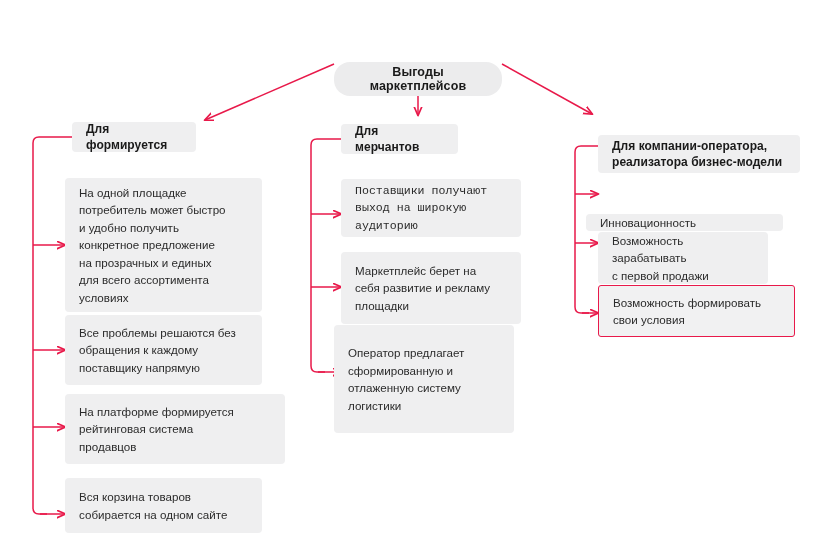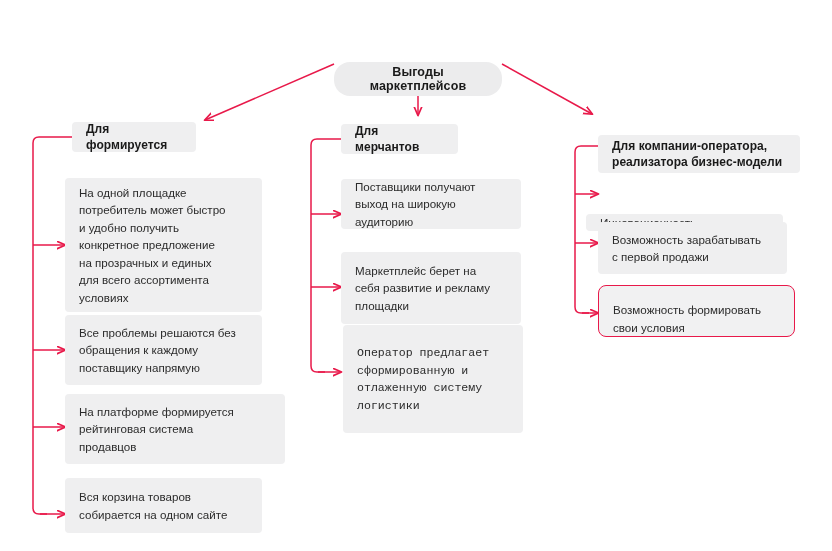--- a/index.html
+++ b/index.html
@@ -59,22 +59,21 @@
   }
   .node.leaf .txt {
     font-weight: normal;
     font-size: 11.6px;
     line-height: 17.5px;
     color: #2b2b2b;
   }
   .node.leaf.highlight {
     background: #f1f1f2;
     border: 1.4px solid #e8194a;
-    border-radius: 8px;
-    align-items: flex-end;
+    border-radius: 3px;
   }
   .pad-h { padding: 0 14px; }
   .pad-l { padding: 0 13px 0 14px; }
 </style>
 </head>
 <body>
 
 <div id="canvas">
 
   <svg id="connectors" viewBox="0 0 832 551">
@@ -151,49 +150,49 @@
 
   <div class="node leaf pad-l" style="left:65px; top:478px; width:197px; height:55px;">
     <span class="txt">Вся корзина товаров
 собирается на одном сайте</span>
   </div>
 
   <div class="node header pad-h" style="left:341px; top:124px; width:117px; height:30px;">
     <span class="txt">Для мерчантов</span>
   </div>
 
-  <div class="node leaf pad-l" style="left:341px; top:179px; width:180px; height:50px;">
+  <div class="node leaf pad-l" style="left:341px; top:179px; width:180px; height:58px;font-family:Liberation Mono, monospace;">
     <span class="txt">Поставщики получают
 выход на широкую
 аудиторию</span>
   </div>
 
   <div class="node leaf pad-l" style="left:341px; top:252px; width:180px; height:72px;">
     <span class="txt">Маркетплейс берет на
 себя развитие и рекламу
 площадки</span>
   </div>
 
-  <div class="node leaf pad-l" style="left:343px; top:325px; width:180px; height:108px;font-family:Liberation Mono, monospace;">
+  <div class="node leaf pad-l" style="left:334px; top:325px; width:180px; height:108px;">
     <span class="txt">Оператор предлагает
 сформированную и
 отлаженную систему
 логистики</span>
   </div>
 
   <div class="node header pad-h" style="left:598px; top:123px; width:202px; height:38px;margin-top:12px;">
     <span class="txt">Для компании-оператора,
 реализатора бизнес-модели</span>
   </div>
 
   <div class="node leaf pad-l" style="left:586px; top:179px; width:197px; height:17px;margin-top:35px;">
     <span class="txt">Инновационность</span>
   </div>
 
-  <div class="node leaf pad-l" style="left:598px; top:222px; width:189px; height:52px;">
+  <div class="node leaf pad-l" style="left:598px; top:232px; width:170px; height:52px;">
     <span class="txt">Возможность зарабатывать
 с первой продажи</span>
   </div>
 
   <div class="node leaf highlight pad-l" style="left:598px; top:285px; width:197px; height:52px;">
     <span class="txt">Возможность формировать
 свои условия</span>
   </div>
 
 </div>

